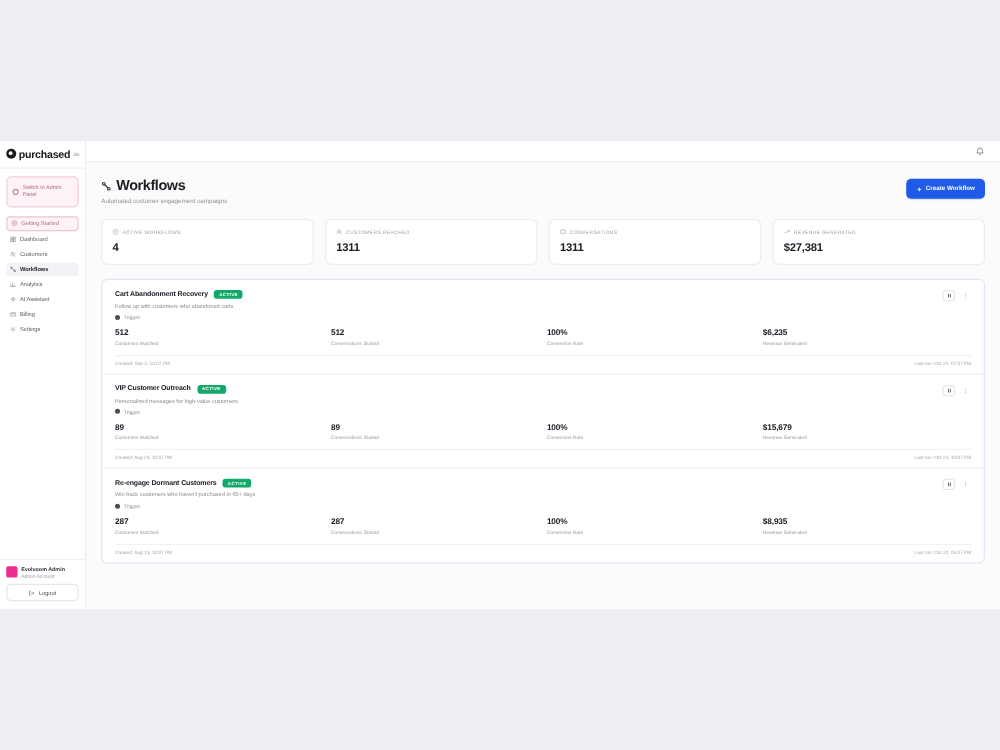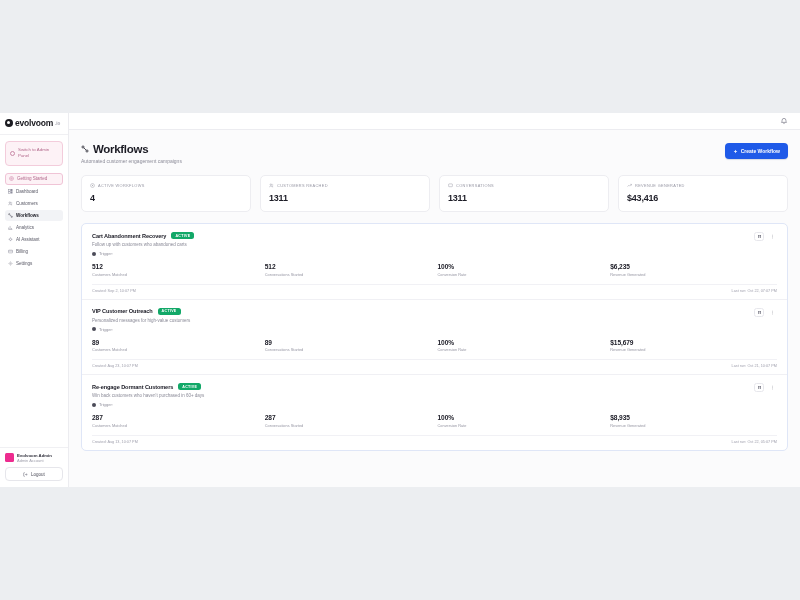--- a/index.html
+++ b/index.html
@@ -353,21 +353,21 @@
 </head>
 <body>
 
 <div id="page">
   <div id="app">
 
     <aside id="sidebar">
 
       <div class="brand">
         <span class="brand-dot"></span>
-        <span class="brand-name">evolvoom</span>
+        <span class="brand-name">purchased</span>
         <span class="brand-tld">.io</span>
       </div>
 
       <div class="admin-switch">
         <span class="ring"></span>
         <span class="txt">Switch to Admin Panel</span>
       </div>
 
       <nav class="nav">
 
@@ -559,21 +559,21 @@
           <div class="stat-card">
             <div class="stat-top">
               <span class="stat-ico">
                 <svg viewBox="0 0 16 16" fill="none" stroke="currentColor" stroke-width="1.6">
                   <path d="M1.8 11.4l4-4 2.6 2.6 5.8-5.8"></path>
                     <path d="M10.6 4.2h3.6v3.6"></path>
                 </svg>
               </span>
               <span class="stat-label">REVENUE GENERATED</span>
             </div>
-            <div class="stat-value">$43,416</div>
+            <div class="stat-value">$27,381</div>
           </div>
 
         </div>
 
         <div class="wf-list">
 
           <div class="wf-card">
             <div class="wf-head">
               <div class="wf-head-left">
                 <div class="wf-title-row">

